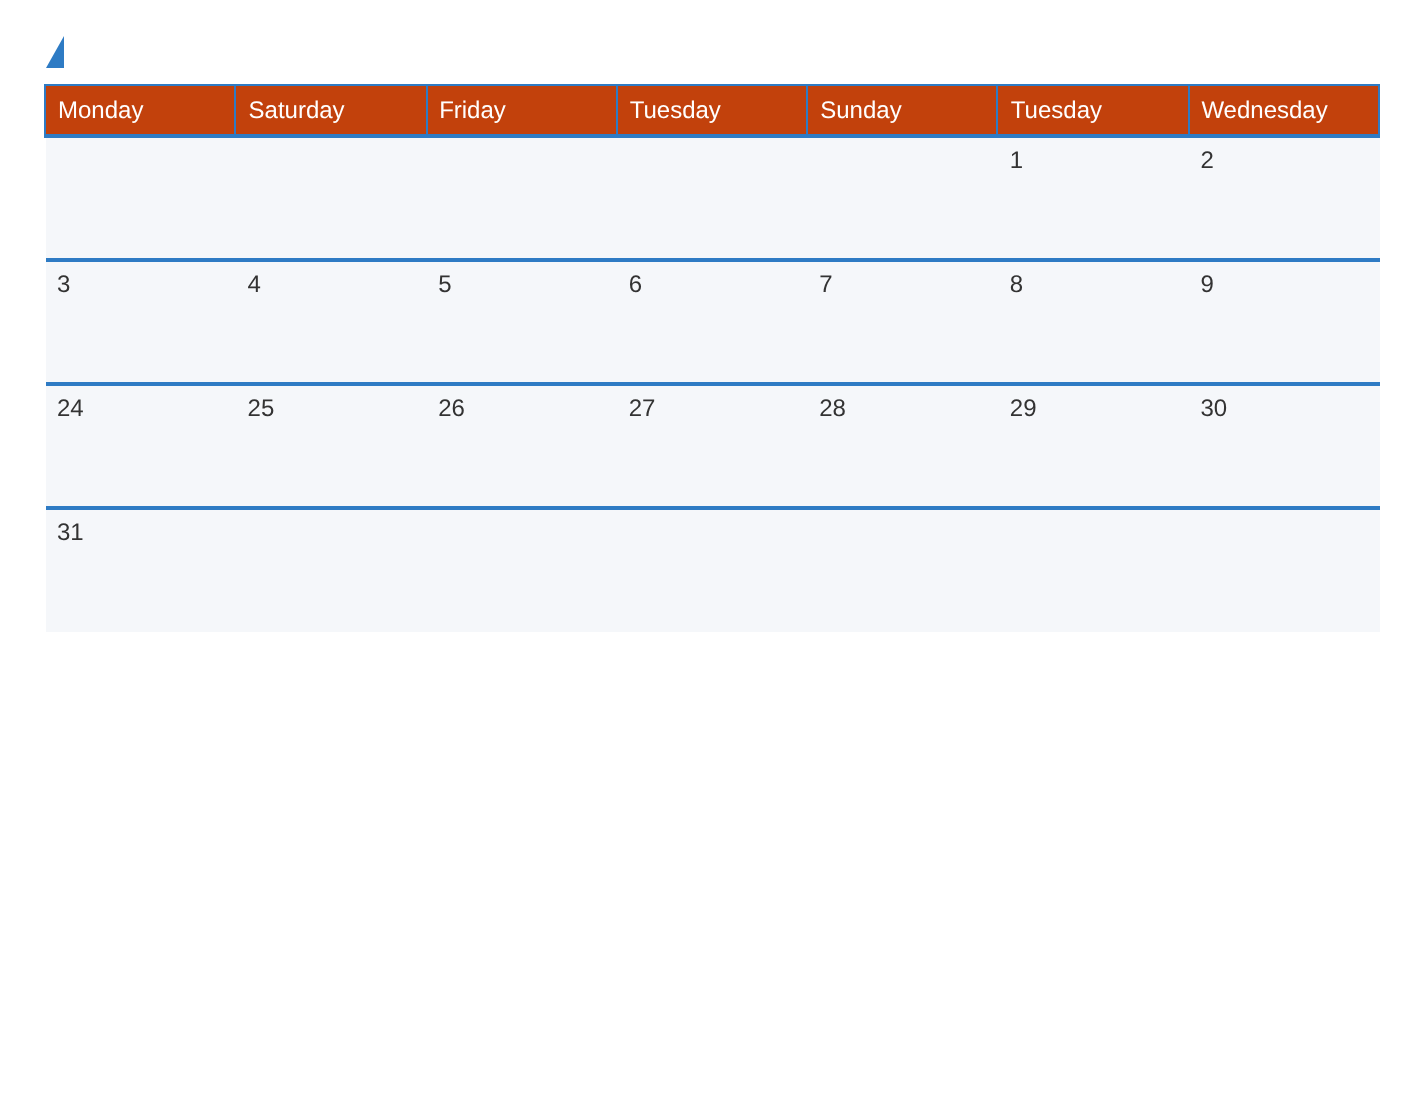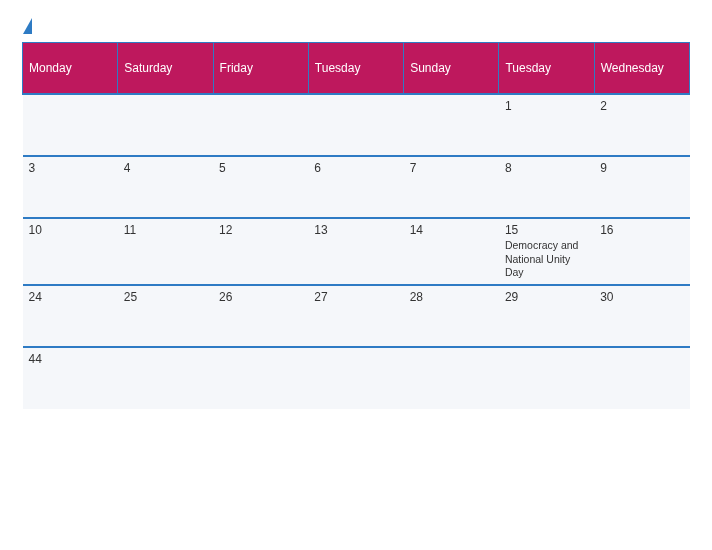--- a/index.html
+++ b/index.html
@@ -63,25 +63,25 @@
       min-width: 60px;
       text-align: right;
     }
     
     .calendar {
       width: 100%;
       border-collapse: collapse;
       table-layout: fixed;
     }
     .calendar thead tr th {
-      background: #be185d;
+      background: #c2410c;
       color: #fff;
       font-size: 12px;
       font-weight: normal;
-      padding: 18px 6px;
+      padding: 5px 6px;
       text-align: left;
       border: 1px solid #2e7bc4;
     }
     .calendar tbody tr td {
       vertical-align: top;
       padding: 4px 6px;
       font-size: 11.5px;
       color: #333;
       border-top: 2px solid #2e7bc4;
       height: 62px;
@@ -163,41 +163,20 @@
           </td>
           <td>
             <span class="day-num">8</span>
           </td>
           <td>
             <span class="day-num">9</span>
           </td>
         </tr>
         <tr>
           <td>
-            <span class="day-num">10</span>
-          </td>
-          <td>
-            <span class="day-num">11</span>
-          </td>
-          <td>
-            <span class="day-num">12</span>
-          </td>
-          <td>
-            <span class="day-num">13</span>
-          </td>
-          <td>
-            <span class="day-num">14</span>
-          </td>
-          <td><span class="day-num">15</span><span class="event-text">Democracy and National Unity Day</span></td>
-          <td>
-            <span class="day-num">16</span>
-          </td>
-        </tr>
-        <tr>
-          <td>
             <span class="day-num">24</span>
           </td>
           <td>
             <span class="day-num">25</span>
           </td>
           <td>
             <span class="day-num">26</span>
           </td>
           <td>
             <span class="day-num">27</span>
@@ -207,21 +186,21 @@
           </td>
           <td>
             <span class="day-num">29</span>
           </td>
           <td>
             <span class="day-num">30</span>
           </td>
         </tr>
         <tr class="row-last">
           <td>
-            <span class="day-num">44</span>
+            <span class="day-num">31</span>
           </td>
           <td class="empty"></td>
           <td class="empty"></td>
           <td class="empty"></td>
           <td class="empty"></td>
           <td class="empty"></td>
           <td class="empty"></td>
         </tr>
       </tbody>
   </table>

